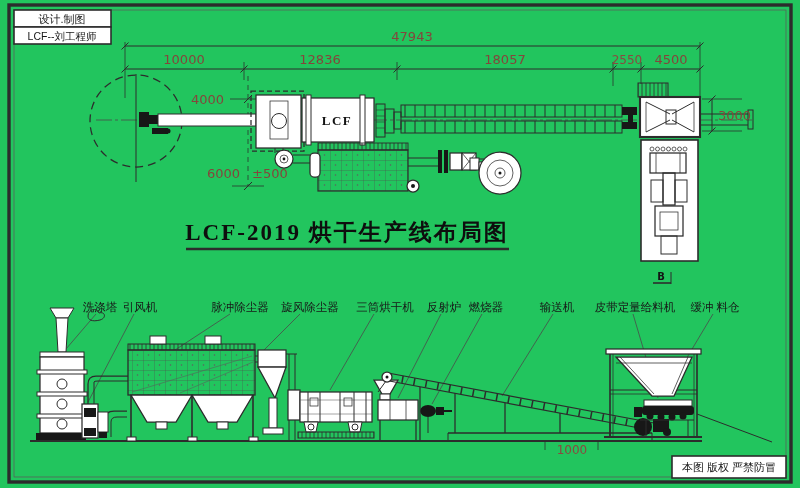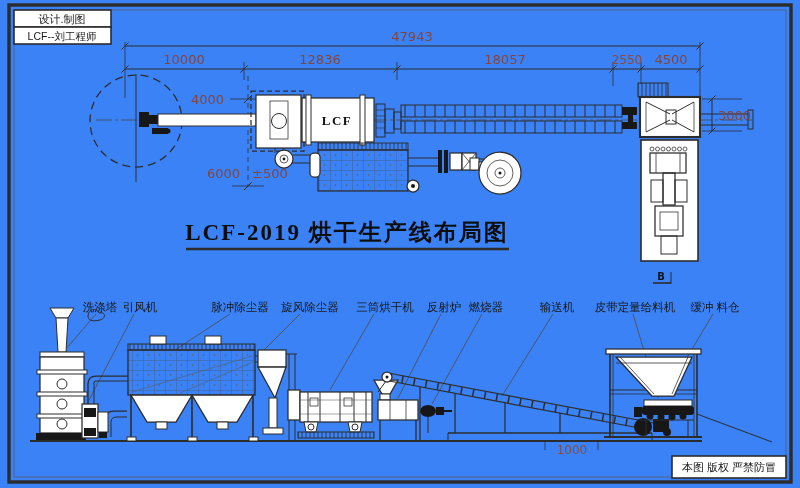--- a/index.html
+++ b/index.html
@@ -1,16 +1,16 @@
 <!DOCTYPE html>
 <html><head>
 <meta charset="utf-8">
 <style>
   html,body{margin:0;padding:0;background:#ffffff;}
-  .page{position:relative;width:800px;height:488px;background:#3b82f6;overflow:hidden;}
+  .page{position:relative;width:800px;height:488px;background:#22c55e;overflow:hidden;}
   svg text{user-select:none;}
   .ln{stroke:#2c2c2c;fill:none;stroke-linecap:butt;}
   .gray{stroke:#5a5a5a;}
   .w05{stroke-width:.55}.w07{stroke-width:.75}.w1{stroke-width:1}.w12{stroke-width:1.25}
   .w15{stroke-width:1.6}.w2{stroke-width:2.1}.w25{stroke-width:2.6}.w35{stroke-width:3.4}
   .fw{fill:#ffffff;}
   .fb{fill:#171717;stroke:none;}
   .dim{font:12px "DejaVu Sans", sans-serif;fill:#8a4a40;}
   .dimlg{font:13px "DejaVu Sans", sans-serif;fill:#84463c;}
   .cjk{font:11.5px "Liberation Sans", sans-serif;fill:#171717;}

